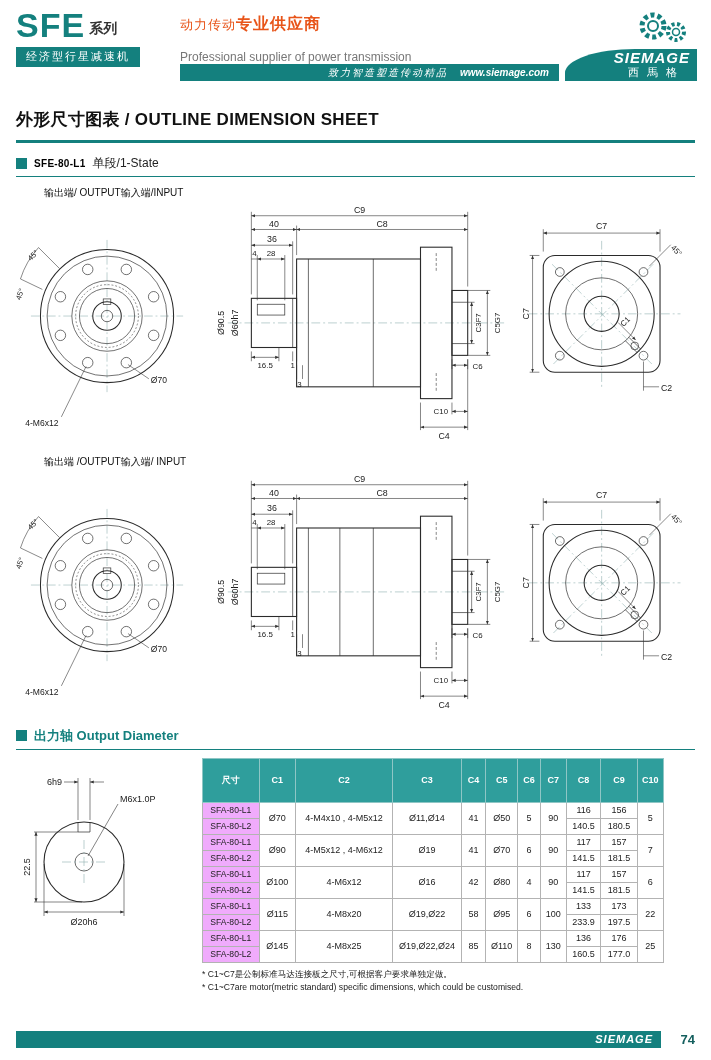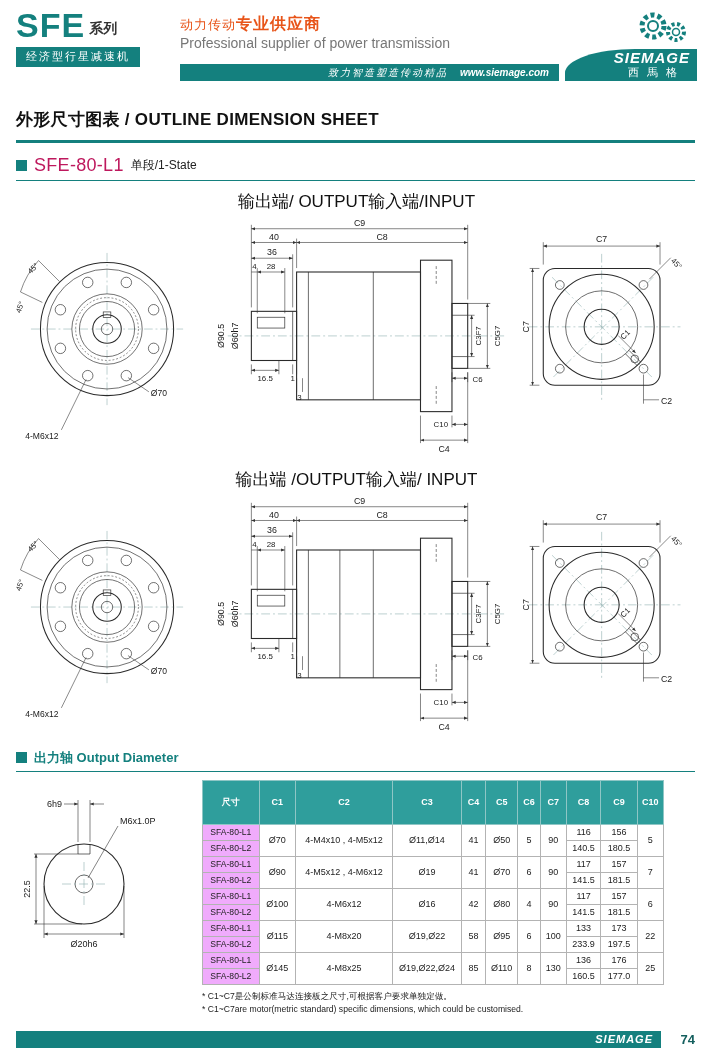--- a/index.html
+++ b/index.html
@@ -7,37 +7,37 @@
   body{width:711px;height:1060px;font-family:"Liberation Sans",sans-serif;color:#222;position:relative;overflow:hidden}
   
   .hdr{position:relative;height:96px;padding:10px 14px 0 16px}
   .brand-line{display:flex;align-items:flex-end;gap:4px}
   .brand{font-size:34px;line-height:30px;font-weight:bold;color:#14807e;letter-spacing:1px}
   .brand-suffix{font-size:14px;font-weight:bold;color:#333;padding-bottom:2px}
   .brand-tag{display:inline-block;background:#14807e;color:#fff;font-size:11px;padding:2px 10px 3px;margin-top:7px;letter-spacing:2px}
   .mid{position:absolute;left:180px;top:14px}
   .sup-cn{font-size:13px;color:#e8551a;letter-spacing:1px}
   .sup-cn .b2{font-size:16px;font-weight:bold}
-  .sup-en{font-size:14px;color:#777;margin-top:0}
+  .sup-en{font-size:12px;color:#777;margin-top:15px}
   .slogan{position:absolute;left:180px;right:152px;top:64px;height:17px;background:#14807e;color:#fff;display:flex;align-items:center;justify-content:flex-end;gap:12px;padding:4px 10px;font-size:10px;white-space:nowrap}
   .slogan .it{font-style:italic;letter-spacing:2px}
   .slogan .web{font-weight:bold;font-style:italic}
   .logo{position:absolute;right:14px;top:9px;width:132px;height:72px;background:#fff;overflow:hidden}
   .logo-gears{position:absolute;left:0;top:0}
   .logo-sw{position:absolute;left:0;right:0;bottom:0;height:32px;background:#14807e;border-top-left-radius:70px 24px}
   .logo-name{position:absolute;right:7px;bottom:15px;color:#fff;font-weight:bold;font-style:italic;font-size:15px;letter-spacing:1px;z-index:2}
   .logo-cn{position:absolute;right:12px;bottom:1px;color:#fff;font-size:11px;letter-spacing:8px;z-index:2}
   
   .title{margin:12px 16px 0;font-size:17px;font-weight:bold;color:#111;padding-bottom:9px;border-bottom:3px solid #14807e;letter-spacing:.3px}
   .sec-head{display:flex;align-items:center;gap:7px;margin:12px 16px 0;padding-bottom:4px;border-bottom:1px solid #14807e}
   .sq{width:11px;height:11px;background:#14807e;flex:0 0 auto}
-  .sec-model{font-size:18px;font-weight:normal;color:#be185d;letter-spacing:.3px}
+  .sec-model{font-size:10px;font-weight:bold;color:#000000;letter-spacing:.3px}
   .sec-stage{font-size:12px;color:#222}
   .sec3-title{font-size:13px;font-weight:bold;color:#14807e}
-  .io-row{display:flex;justify-content:center;margin:9px 42px 0 44px;font-size:17px;color:#111}
+  .io-row{display:flex;justify-content:flex-start;margin:9px 42px 0 44px;font-size:10px;color:#111}
   .draw-row{display:flex;justify-content:space-between;align-items:flex-start;padding:0 14px 0 10px}
   
   svg text{font-size:9px;fill:#1a1a1a;font-family:"Liberation Sans",sans-serif}
   svg .sm{font-size:8px}
   .ln{fill:none;stroke:#2a2a2a;stroke-width:1.1}
   .ln2{fill:none;stroke:#2a2a2a;stroke-width:.7}
   .cl{fill:none;stroke:#8fb0b0;stroke-width:.6;stroke-dasharray:9 3 2 3}
   .dm{fill:none;stroke:#333;stroke-width:.6}
   
   .s3-wrap{display:flex;gap:16px;margin:8px 16px 0;align-items:flex-start}

